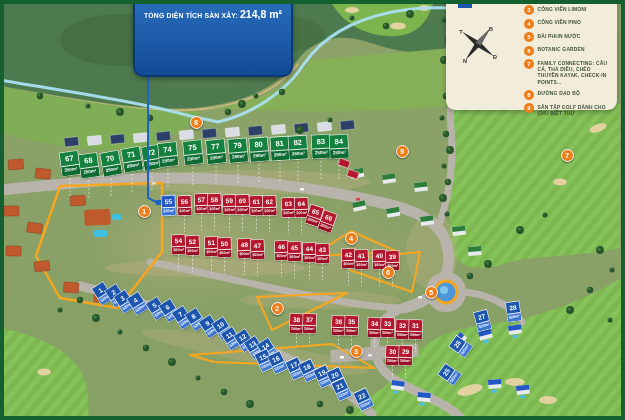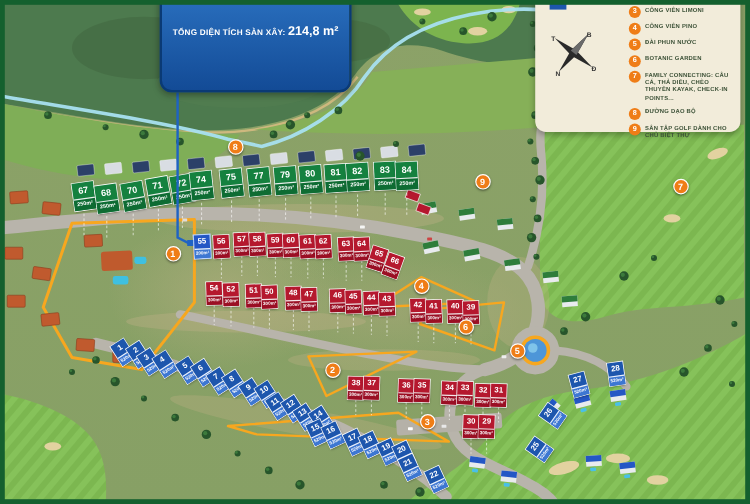--- a/index.html
+++ b/index.html
@@ -39,21 +39,21 @@
           display:flex;align-items:center;justify-content:center;box-sizing:border-box;
           box-shadow:0 1px 2px rgba(0,0,0,.45);cursor:pointer;}
 
   
   #info-panel{position:absolute;left:133px;top:-26px;width:160px;height:103px;z-index:60;
       background:linear-gradient(180deg,#2f78c8,#134b96);border:2.5px solid #0a3a75;
       border-radius:10px;box-sizing:border-box;padding:32px 9px 0;box-shadow:0 2px 5px rgba(0,0,0,.35);}
   .info-row{display:flex;justify-content:space-between;align-items:baseline;height:22px;}
   .info-label{color:#fff;font-size:6.8px;font-weight:bold;letter-spacing:.2px;}
   .info-value{font-size:10.5px;font-weight:bold;color:#ffc62e;}
-  .info-value.white{color:#fff;margin-top:12px;}
+  .info-value.white{color:#fff;}
 
   
   #legend-panel{position:absolute;left:446px;top:-26px;width:171px;height:136px;z-index:60;
       background:#f2ecda;border-radius:9px;box-shadow:0 2px 5px rgba(0,0,0,.3);}
   #legend-swatch{position:absolute;left:12px;top:20px;width:14px;height:14px;background:#1d56ad;}
   #legend-swatch-label{position:absolute;left:30px;top:24px;font-size:5.5px;font-weight:bold;color:#2e4d33;letter-spacing:.3px;}
   #legend-partial-circle{position:absolute;left:76px;top:17px;width:13px;height:13px;border-radius:50%;
       background:#ef7d17;border:1px solid #fff;box-sizing:border-box;}
   #legend-items{position:absolute;left:78px;top:31px;width:88px;}
   .leg-row{display:flex;gap:3.5px;margin-bottom:3.5px;align-items:flex-start;}

